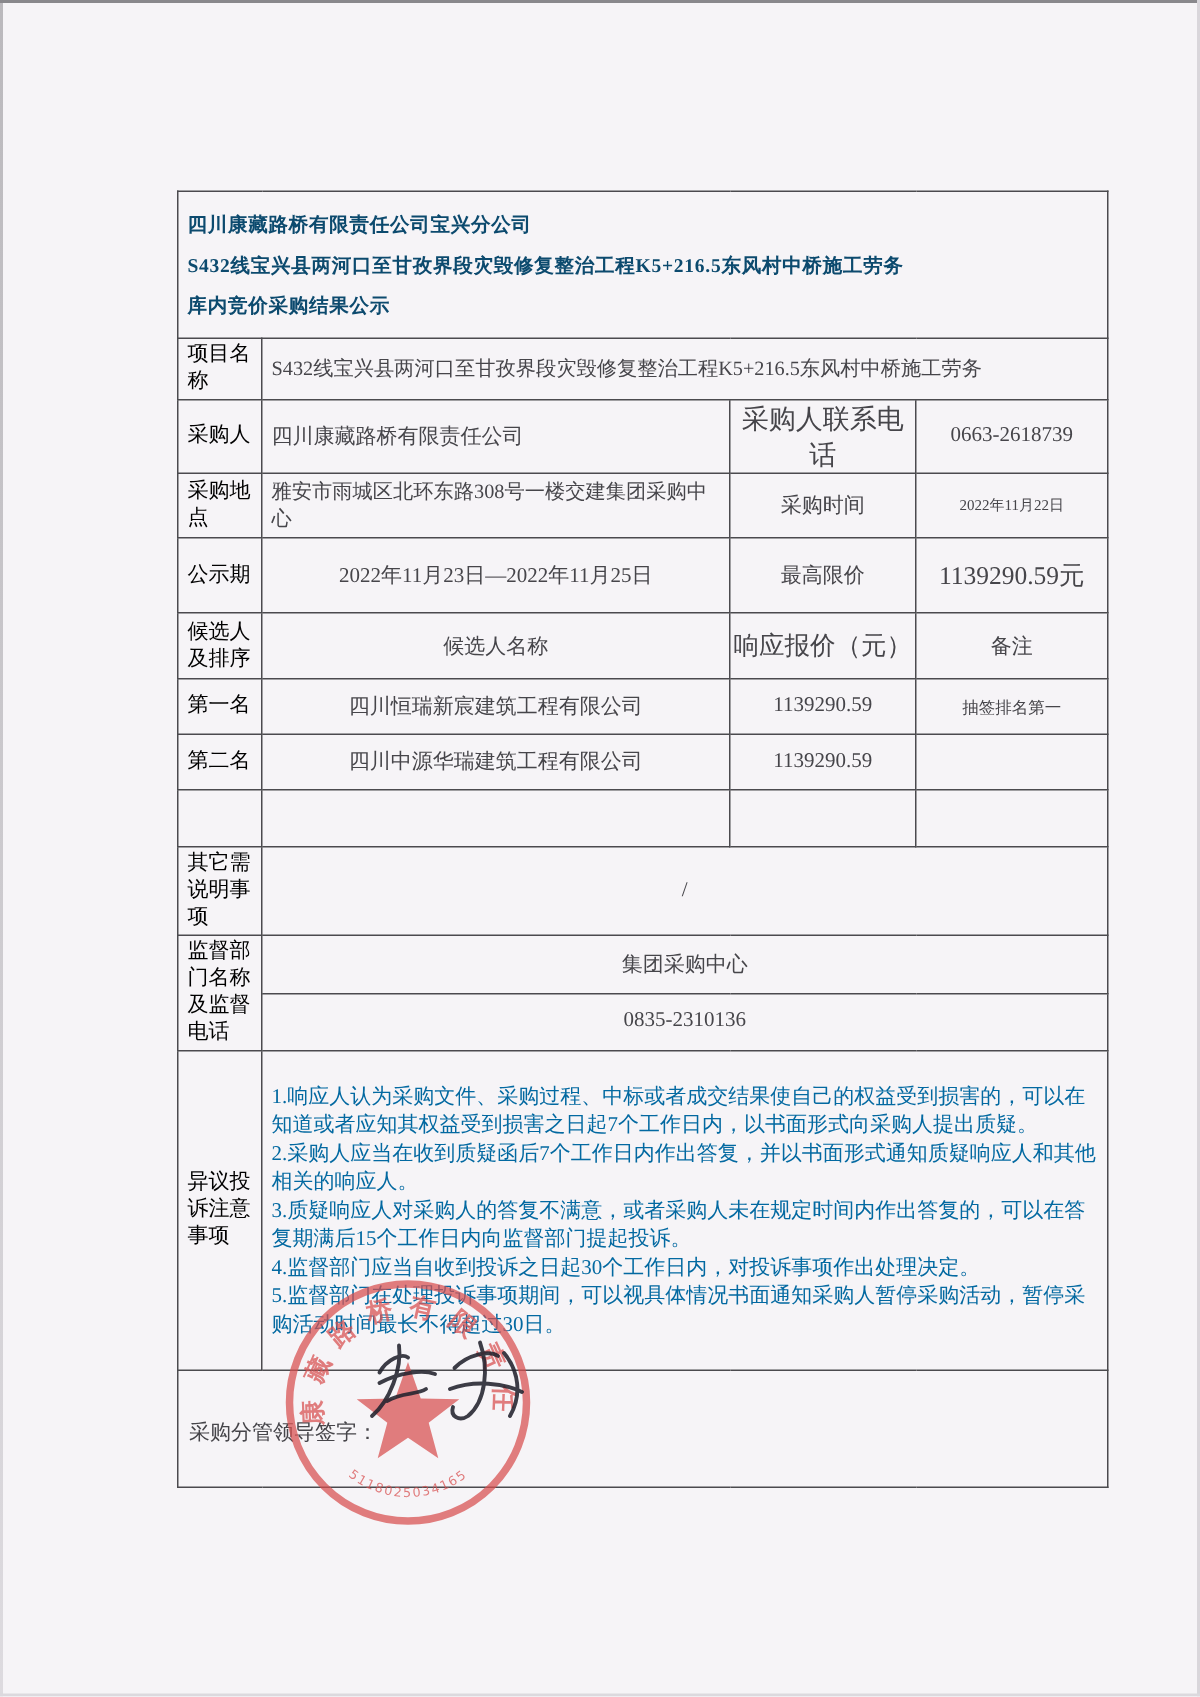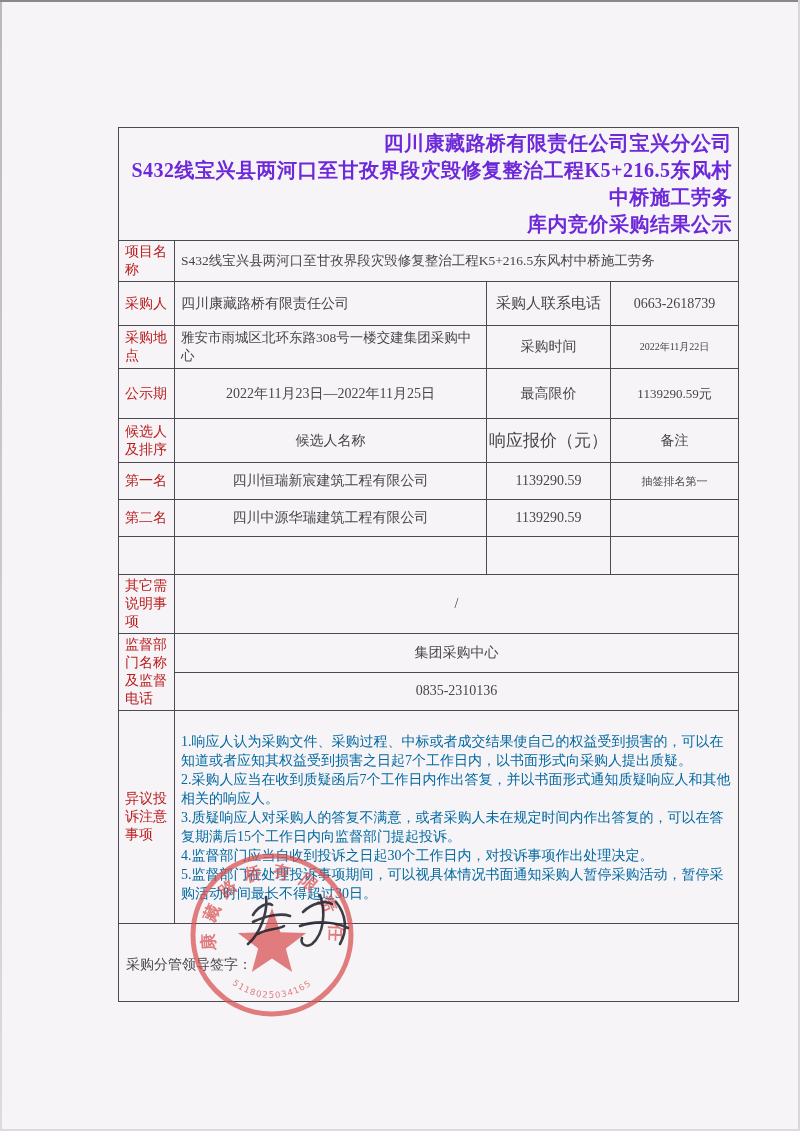--- a/index.html
+++ b/index.html
@@ -27,24 +27,24 @@
     vertical-align:middle;
     overflow:hidden;
   }
   col.c-label{width:56px;}
   col.c-main{width:312px;}
   col.c-k{width:124px;}
   col.c-v{width:128px;}
 
   .title-cell{padding:8px 4px 6px 4px;}
   .title-line{
-    text-align:right;font-weight:bold;color:#6d28d9;
-    font-size:20px;line-height:27px;letter-spacing:.5px;
+    text-align:left;font-weight:bold;color:#0c4a6e;
+    font-size:13px;line-height:27px;letter-spacing:.5px;
   }
-  .lbl{font-size:13.5px;line-height:18px;text-align:left;padding:2px 5px;color:#b91c1c;}
+  .lbl{font-size:13.5px;line-height:18px;text-align:left;padding:2px 5px;color:#000000;}
   .c{text-align:center;}
   .l{text-align:left;}
   .objection-cell{
     font-size:12.6px;line-height:19px;
     white-space:pre-wrap;text-align:left;vertical-align:middle;
     padding:10px 8px 8px 8px;color:#0369a1;
   }
   .sig-cell{position:relative;font-size:14px;}
   .sig-label{position:absolute;left:7px;top:32px;}
 
@@ -88,34 +88,34 @@
         <div class="title-line">库内竞价采购结果公示</div>
       </td>
     </tr>
     <tr class="h-41">
       <td class="lbl">项目名称</td>
       <td colspan="3" class="l" style="font-size:13.5px;">S432线宝兴县两河口至甘孜界段灾毁修复整治工程K5+216.5东风村中桥施工劳务</td>
     </tr>
     <tr class="h-37">
       <td class="lbl">采购人</td>
       <td class="l">四川康藏路桥有限责任公司</td>
-      <td class="c" style="font-size:15px;padding:12px 2px;">采购人联系电话</td>
+      <td class="c" style="font-size:18px;padding:0 2px;">采购人联系电话</td>
       <td class="c">0663-2618739</td>
     </tr>
     <tr class="h-43">
       <td class="lbl">采购地点</td>
       <td class="l" style="font-size:13.5px;">雅安市雨城区北环东路308号一楼交建集团采购中心</td>
       <td class="c">采购时间</td>
       <td class="c" style="font-size:10px;padding:2px 2px;">2022年11月22日</td>
     </tr>
     <tr class="h-50">
       <td class="lbl">公示期</td>
       <td class="c">2022年11月23日—2022年11月25日</td>
       <td class="c">最高限价</td>
-      <td class="c" style="font-size:13px;">1139290.59元</td>
+      <td class="c" style="font-size:17px;">1139290.59元</td>
     </tr>
     <tr class="h-44">
       <td class="lbl">候选人及排序</td>
       <td class="c">候选人名称</td>
       <td class="c" style="font-size:17px;padding:2px 2px;">响应报价（元）</td>
       <td class="c">备注</td>
     </tr>
     <tr class="h-37">
       <td class="lbl">第一名</td>
       <td class="c">四川恒瑞新宸建筑工程有限公司</td>

